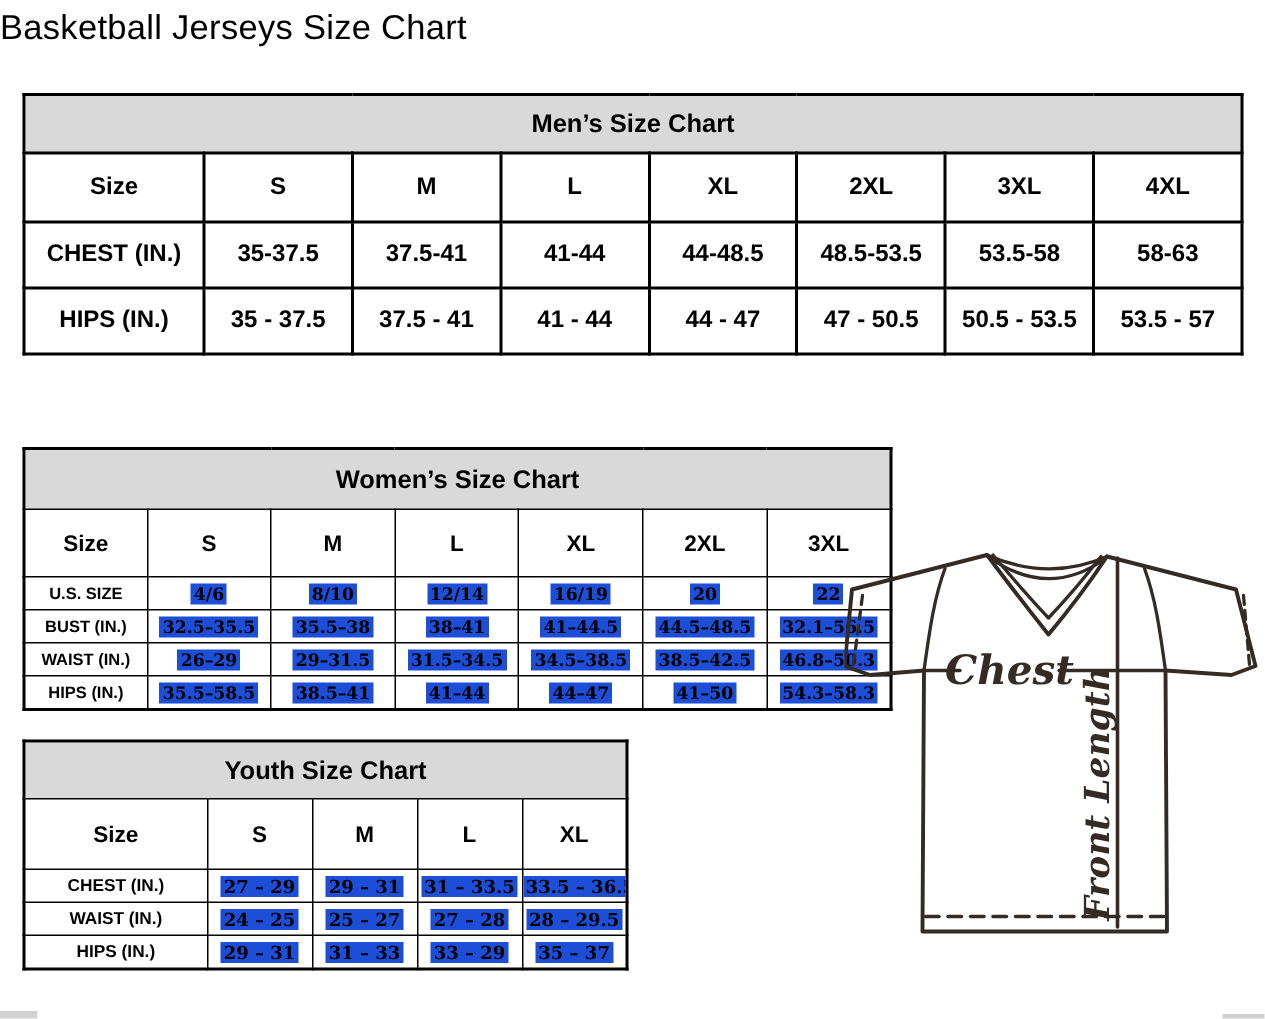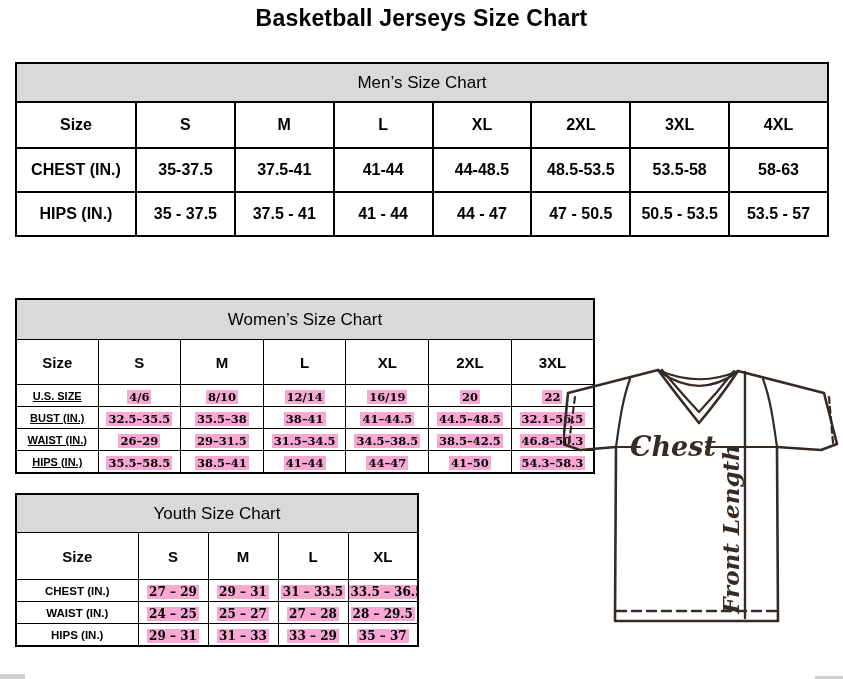--- a/index.html
+++ b/index.html
@@ -2,52 +2,52 @@
 <html><head>
 <meta charset="utf-8">
 <style>
   html,body{margin:0;padding:0;}
   body{
     width:843px;height:679px;position:relative;overflow:hidden;
     background:#ffffff;color:#000;
     font-family:"Liberation Sans",sans-serif;
   }
   .page-title{
-    position:absolute;left:0;top:5px;width:843px;text-align:center;
-    font-size:23px;font-weight:bold;letter-spacing:0.2px;
+    position:absolute;left:0;top:5px;width:843px;text-align:left;
+    font-size:23px;font-weight:normal;letter-spacing:0.2px;
   }
   table.tbl{
     position:absolute;border-collapse:collapse;table-layout:fixed;background:#fff;
     border:2px solid #000;
   }
   .tbl td{
     border:2px solid #000;text-align:center;vertical-align:middle;padding:0;
     overflow:hidden;white-space:nowrap;
   }
-  .cap{background:#d9d9d9;font-weight:normal;font-size:17px;margin-left:44px;}
+  .cap{background:#d9d9d9;font-weight:bold;font-size:17px;margin-left:44px;}
   
   .men{left:15px;top:62px;width:814px;}
   .men .c0{width:120px;}
   .men .cap-row td{height:37px;}
   .men .szrow td{height:44px;font-weight:bold;font-size:16px;}
   .men .drow td{height:42px;font-weight:bold;font-size:16px;}
   .men .lbl{font-size:15px;}
   
   .women td,.youth td{border-width:1.5px;}
   .women,.youth{border-width:2px;}
   .hl{
     font-family:"DejaVu Serif",serif;font-weight:bold;
-    background:#f9a8d4;padding:0 2px;display:inline-block;
+    background:#1d4ed8;padding:0 2px;display:inline-block;
   }
   
   .women{left:15px;top:298px;width:580px;}
   .women .c0{width:82px;}
   .women .cap-row td{height:39px;}
   .women .szrow td{height:44px;font-weight:bold;font-size:15px;}
-  .women .drow td{height:21px;text-decoration:underline;}
+  .women .drow td{height:21px;}
   .women .lbl{font-weight:bold;font-size:11px;}
   .women .hl{font-size:11.5px;}
   
   .youth{left:15px;top:493px;width:404px;}
   .youth .c0{width:122px;}
   .youth .cap-row td{height:37px;}
   .youth .szrow td{height:46px;font-weight:bold;font-size:15px;}
   .youth .drow td{height:21px;}
   .youth .lbl{font-weight:bold;font-size:11.5px;}
   .youth .hl{font-size:12px;}

